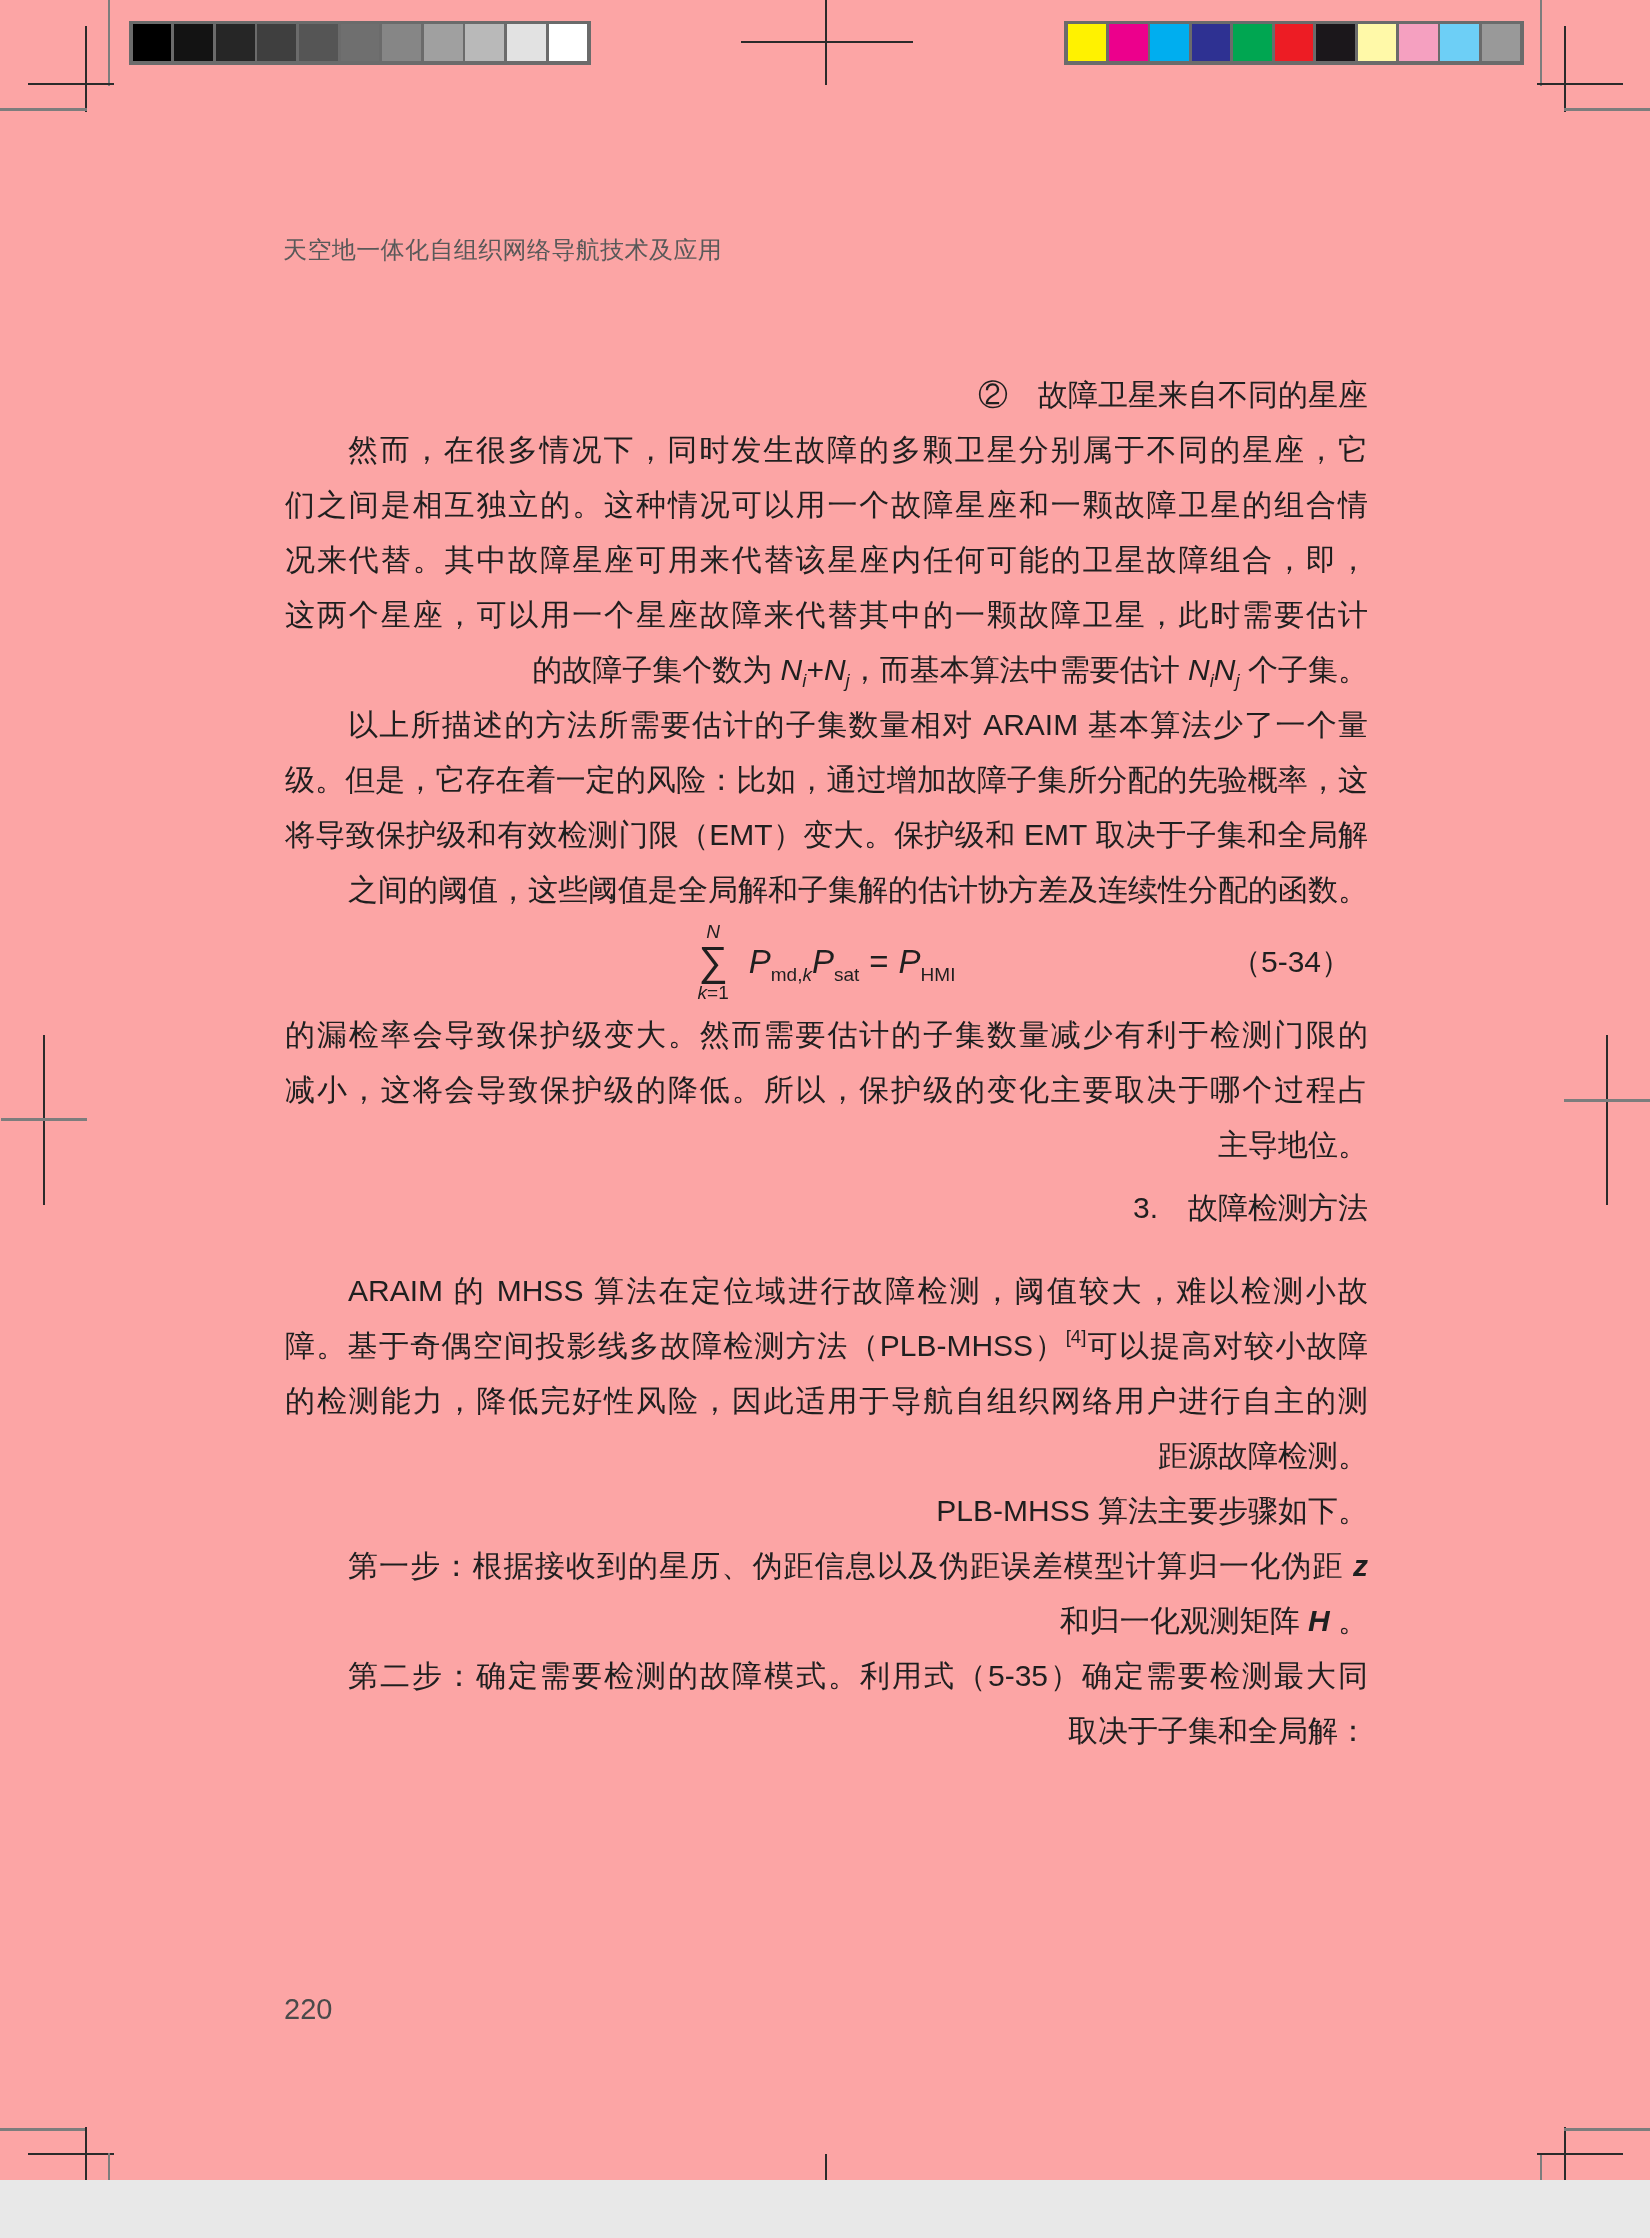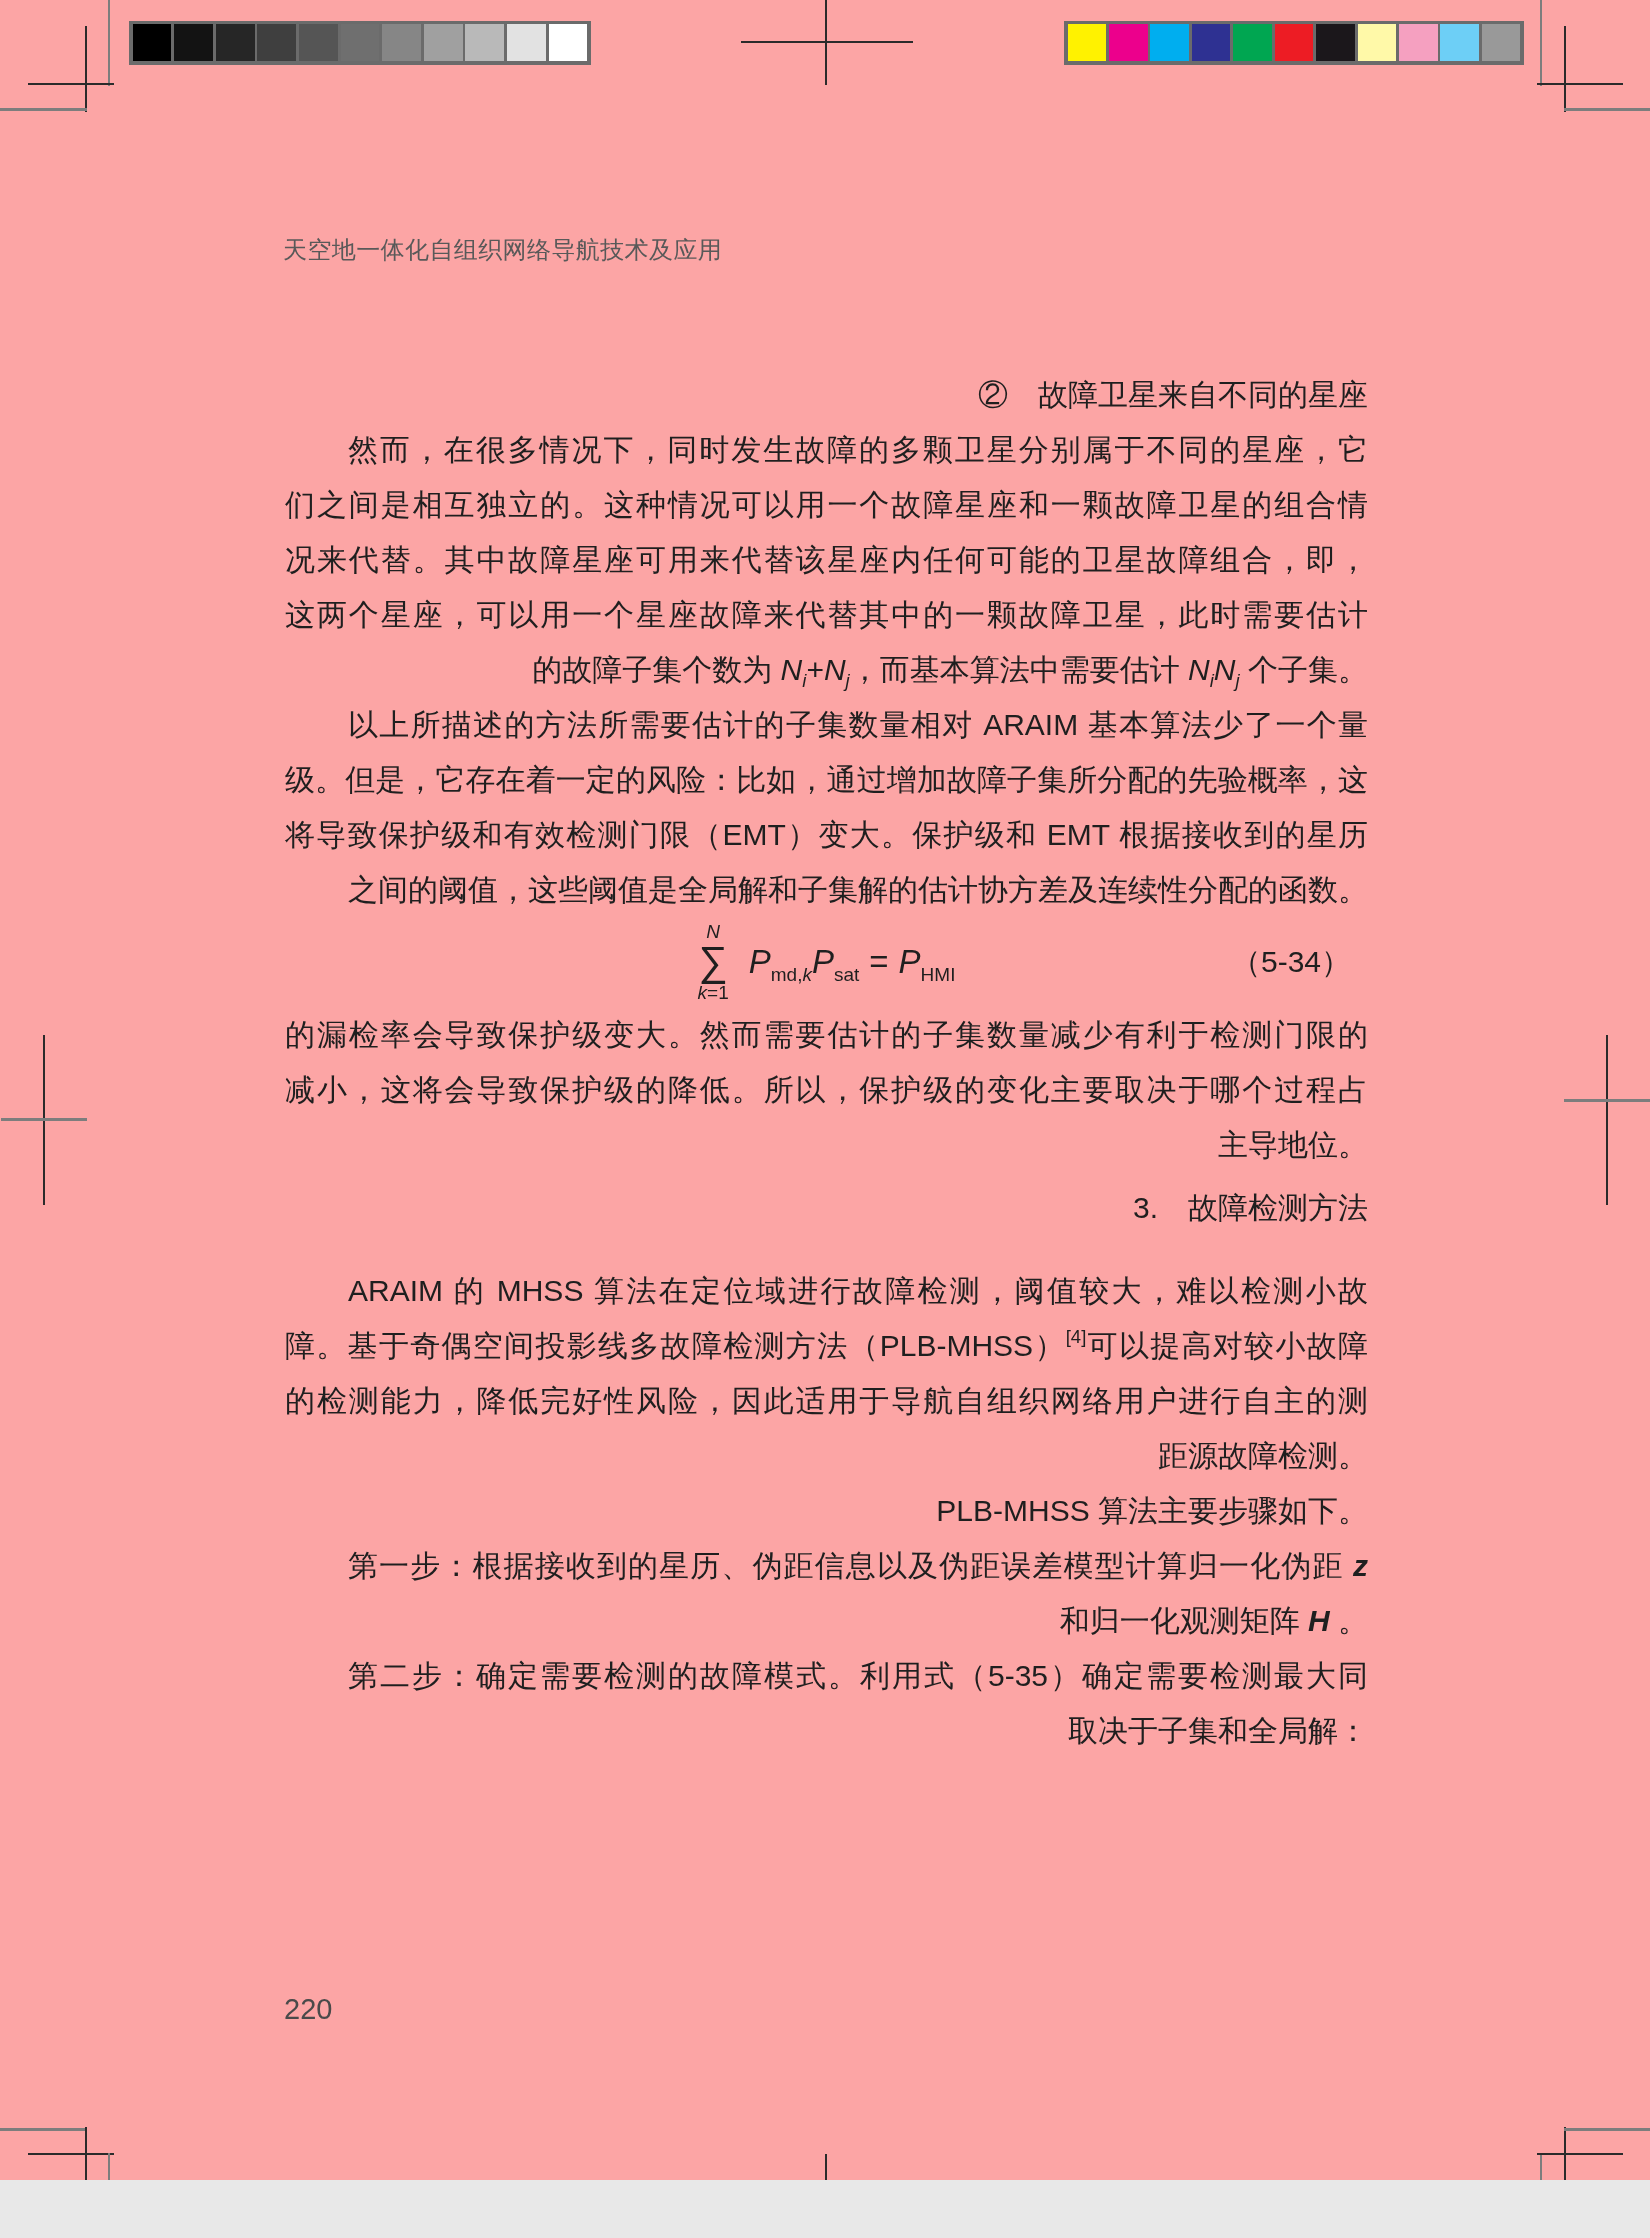--- a/index.html
+++ b/index.html
@@ -176,21 +176,21 @@
       <div class="block block-para">
         <div class="line full indent">然而，在很多情况下，同时发生故障的多颗卫星分别属于不同的星座，它</div>
         <div class="line full">们之间是相互独立的。这种情况可以用一个故障星座和一颗故障卫星的组合情</div>
         <div class="line full">况来代替。其中故障星座可用来代替该星座内任何可能的卫星故障组合，即，</div>
         <div class="line full">这两个星座，可以用一个星座故障来代替其中的一颗故障卫星，此时需要估计</div>
         <div class="line">的故障子集个数为 <i>N</i><sub><i>i</i></sub>+<i>N</i><sub><i>j</i></sub>，而基本算法中需要估计 <i>N</i><sub><i>i</i></sub><i>N</i><sub><i>j</i></sub> 个子集。</div>
       </div>
       <div class="block block-para">
         <div class="line full indent">以上所描述的方法所需要估计的子集数量相对 ARAIM 基本算法少了一个量</div>
         <div class="line full">级。但是，它存在着一定的风险：比如，通过增加故障子集所分配的先验概率，这</div>
-        <div class="line full">将导致保护级和有效检测门限（EMT）变大。保护级和 EMT 根据接收到的星历</div>
+        <div class="line full">将导致保护级和有效检测门限（EMT）变大。保护级和 EMT 取决于子集和全局解</div>
         <div class="line">之间的阈值，这些阈值是全局解和子集解的估计协方差及连续性分配的函数。</div>
       </div>
       <div class="formula-row" id="formula-block">
       <span class="formula-body">
         <span class="sigma-block">
           <span class="sigma-sup"><i>N</i></span>
           <span class="sigma-glyph">∑</span>
           <span class="sigma-sub"><i>k</i>=1</span>
         </span>
         <span class="formula-terms"><i>P</i><sub>md,<i>k</i></sub><i>P</i><sub>sat</sub><span class="rel">=</span><i>P</i><sub>HMI</sub></span>

